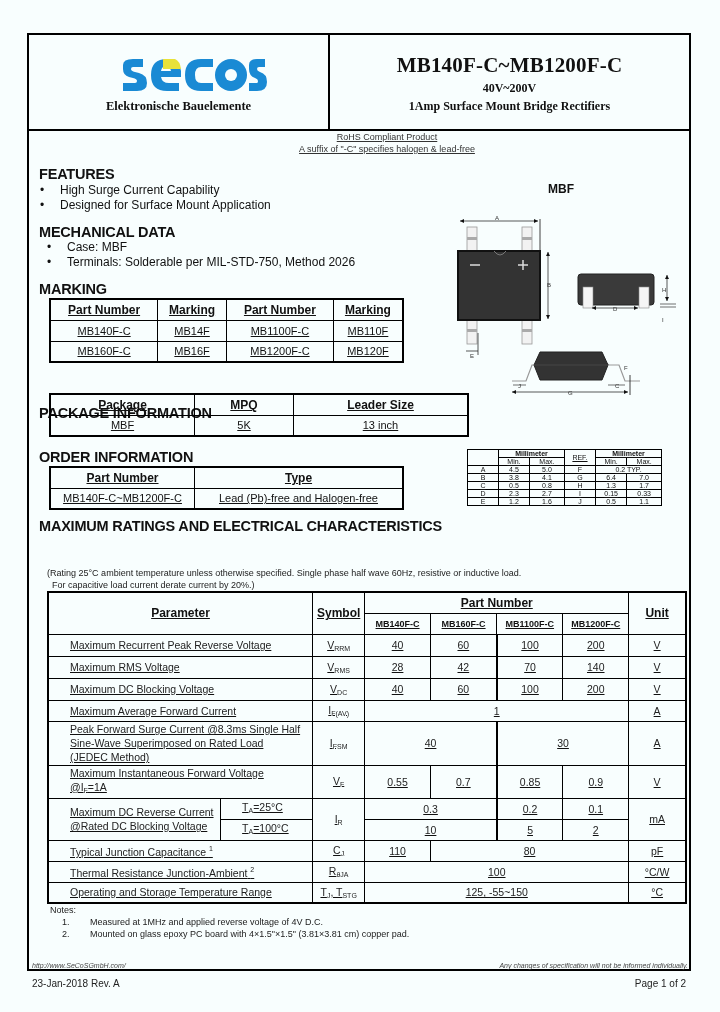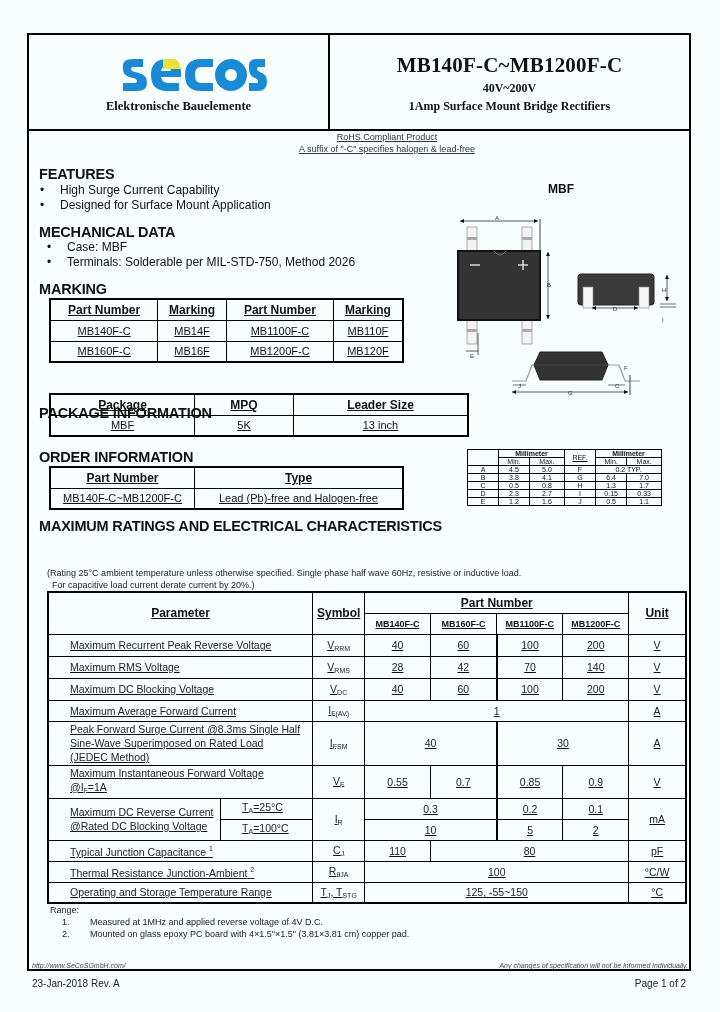--- a/index.html
+++ b/index.html
@@ -390,21 +390,21 @@
   <tr style="height:21px;">
     <td class="p" colspan="2">Operating and Storage Temperature Range</td>
     <td><span>T</span><sub>J</sub><span>, T</span><sub>STG</sub></td>
     <td colspan="4">125, -55~150</td>
     <td>°C</td>
   </tr>
 </tbody>
   </table>
 
 <div class="notes">
-  <div>Range:</div>
+  <div>Notes:</div>
   <div class="row">
     <span class="n">1.</span>
     <span>Measured at 1MHz and applied reverse voltage of 4V D.C.</span>
   </div>
   <div class="row">
     <span class="n">2.</span>
     <span>Mounted on glass epoxy PC board with 4×1.5"×1.5" (3.81×3.81 cm) copper pad.</span>
   </div>
 </div>
 

